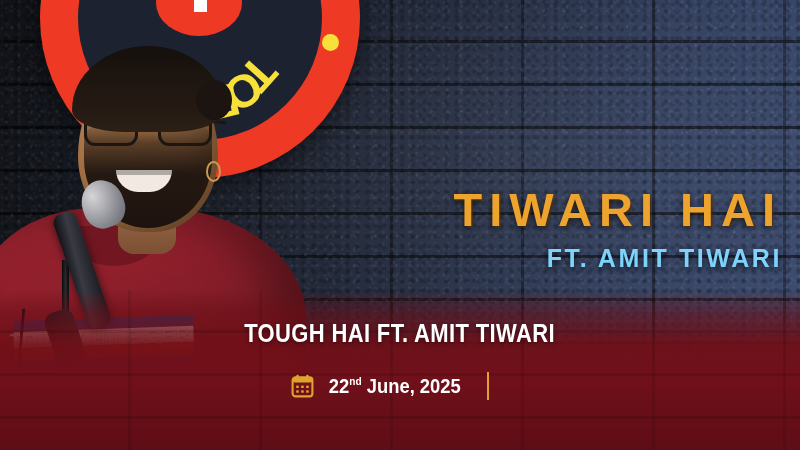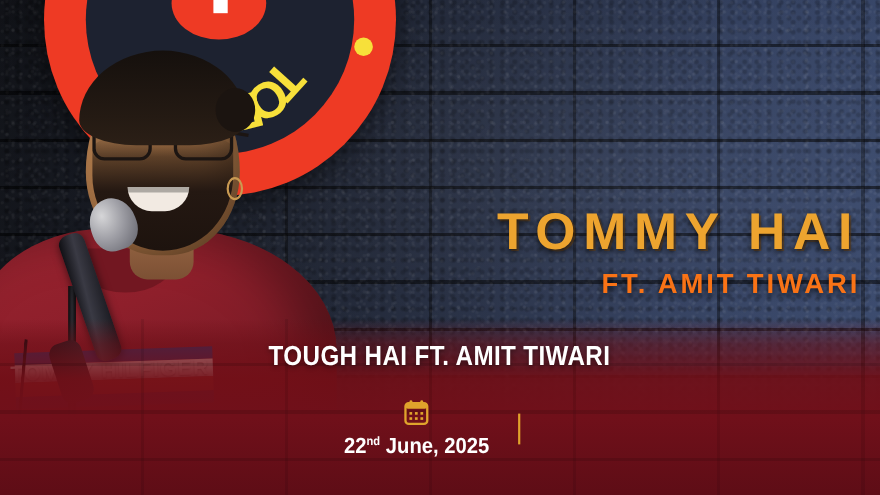--- a/index.html
+++ b/index.html
@@ -220,21 +220,21 @@
     font:700 47px/1 "Liberation Sans", sans-serif;
     letter-spacing:7px;
     color:#eda42f;
     text-shadow:0 3px 7px rgba(0,0,0,.65), 2px 2px 0 rgba(120,70,10,.5);
     white-space:nowrap;
   }
   .wall-title .sub{
     margin-top:13px;
     font:700 25px/1 "Liberation Sans", sans-serif;
     letter-spacing:2.6px;
-    color:#f97316;
+    color:#7dd3fc;
     text-shadow:0 2px 6px rgba(0,0,0,.7);
     white-space:nowrap;
   }
 
   
   .band{
     position:absolute; left:0; right:0; bottom:0; height:160px;
     background:linear-gradient(180deg,
       rgba(106,14,22,0) 0%,
       rgba(106,14,22,.55) 14%,
@@ -253,38 +253,38 @@
         rgba(0,0,0,0) 0px, rgba(0,0,0,0) 128px,
         rgba(0,0,0,.16) 128px, rgba(0,0,0,.16) 131px);
     opacity:.55;
     z-index:7; pointer-events:none;
   }
 
   .band-content{
     position:absolute; left:0; right:0; bottom:0; height:160px;
     z-index:9;
     display:flex; flex-direction:column;
-    align-items:center; justify-content:flex-end;
-    padding-bottom:28px;
+    align-items:center; justify-content:center;
+    padding-bottom:14px;
   }
   .event-title{
     font:700 25px/1 "Liberation Sans Narrow","Liberation Sans", sans-serif;
     letter-spacing:.4px;
     color:#ffffff;
     transform:scaleX(.88);
     margin-bottom:26px;
     white-space:nowrap;
     text-shadow:0 2px 5px rgba(0,0,0,.4);
   }
   .meta{
     display:flex; align-items:center; gap:0;
     color:#fff;
     margin-bottom:6px;
   }
-  .meta-item{ display:flex; align-items:center; gap:9px;flex-direction:column; }
+  .meta-item{ display:flex; align-items:center; gap:9px; }
   .meta-text{
     font:700 20px/1 "Liberation Sans Narrow","Liberation Sans", sans-serif;
     color:#ffffff;
     transform:scaleX(.92);
     white-space:nowrap;
   }
   .meta-text sup{ font-size:11px; vertical-align:super; }
   .divider{
     width:2px; height:28px;
     background:#e0a42c;
@@ -345,21 +345,21 @@
     <div class="ear-ring"></div>
 
     <div class="mic-cable"></div>
     <div class="mic-stand"></div>
     <div class="mic-clip"></div>
     <div class="mic-body"></div>
     <div class="mic-head"></div>
   </div>
 
   <div class="wall-title">
-    <div class="main">TOMMY HAI</div>
+    <div class="main">TIWARI HAI</div>
     <div class="sub">FT. AMIT TIWARI</div>
   </div>
 
   <div class="band"></div>
   <div class="band-tex"></div>
 
   <div class="band-content">
 
     <div class="event-title">TOUGH HAI FT. AMIT TIWARI</div>
 

